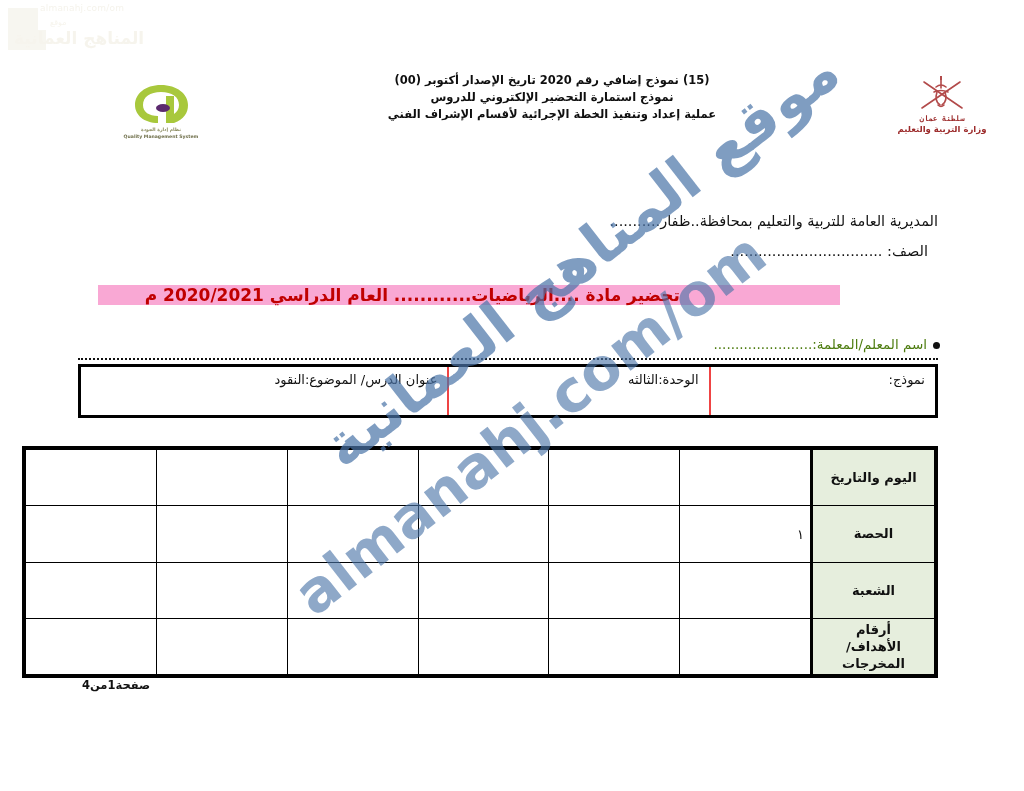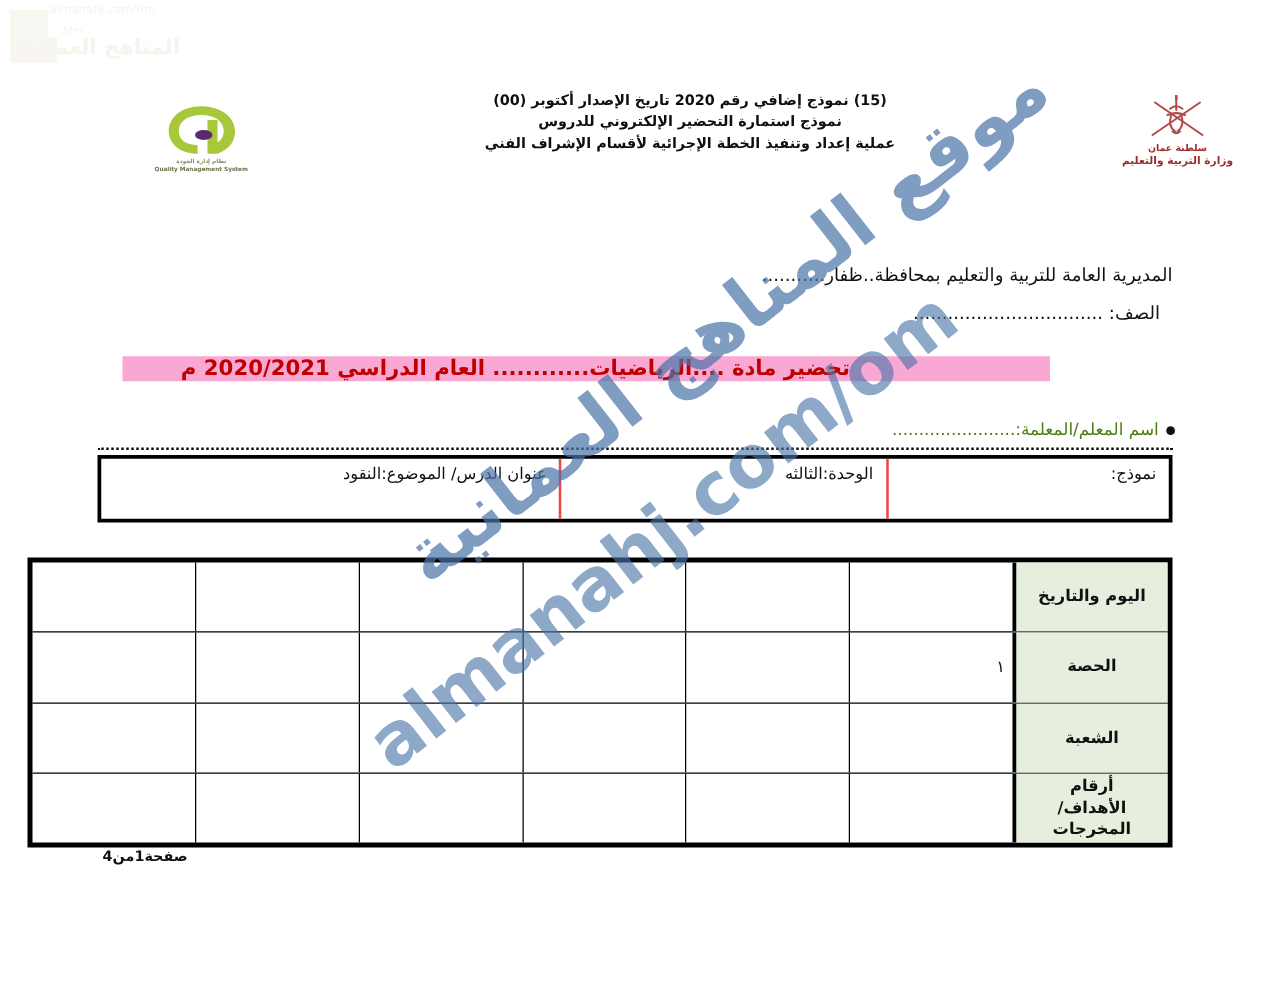--- a/index.html
+++ b/index.html
@@ -166,20 +166,21 @@
     height: 70px;
     text-align: center;
   }
   .logo-oman .emblem { width: 56px; height: 40px; margin: 0 auto; display: block; }
   .logo-oman .om-l1 {
     font-size: 7.5px;
     font-weight: bold;
     color: #9c2b2b;
     line-height: 10px;
     white-space: nowrap;
+    font-family: Liberation Mono, monospace;
   }
   .logo-oman .om-l2 {
     font-size: 8.5px;
     font-weight: bold;
     color: #9c2b2b;
     line-height: 11px;
     white-space: nowrap;
   }
 
   

